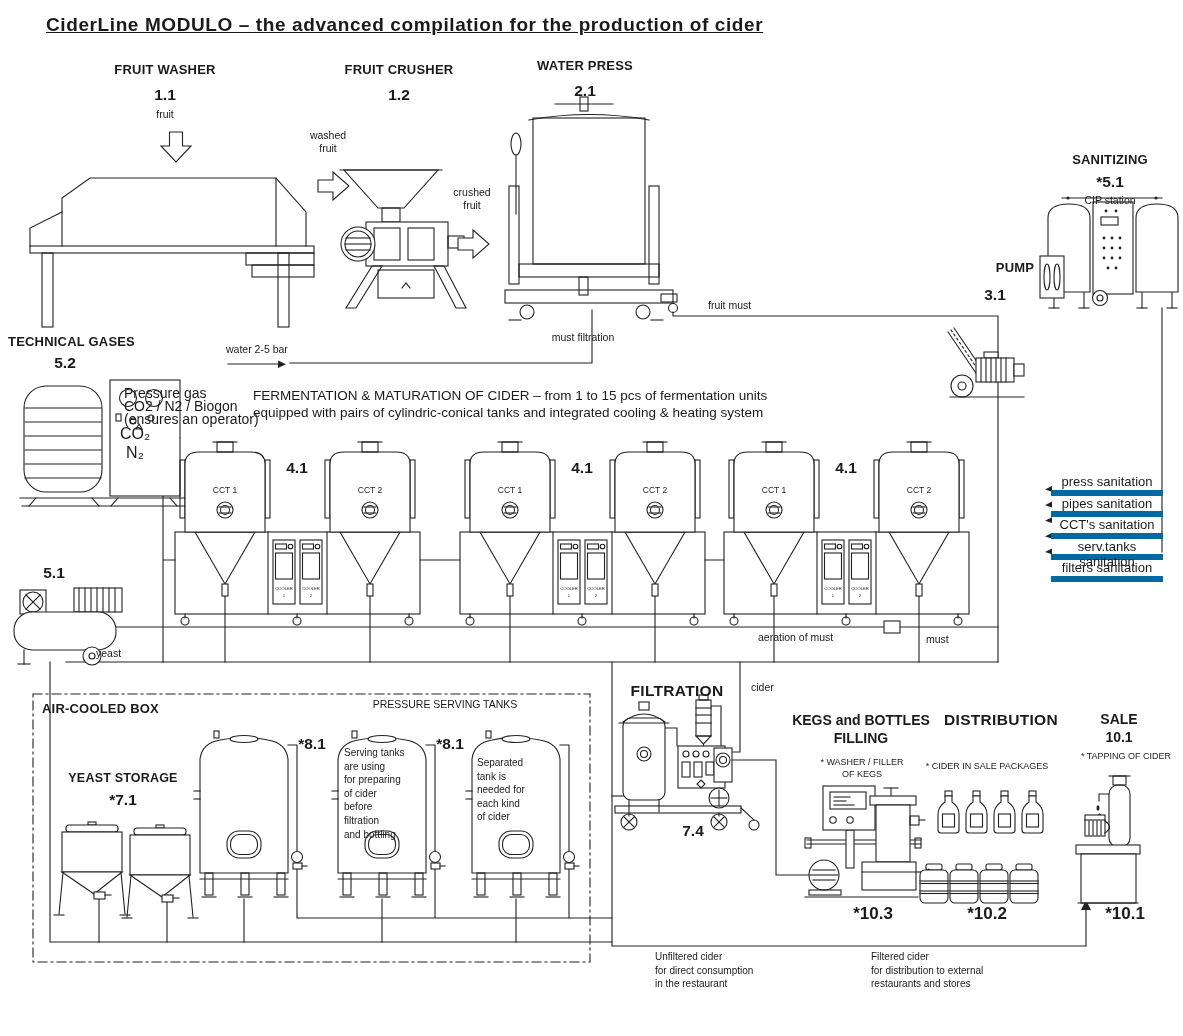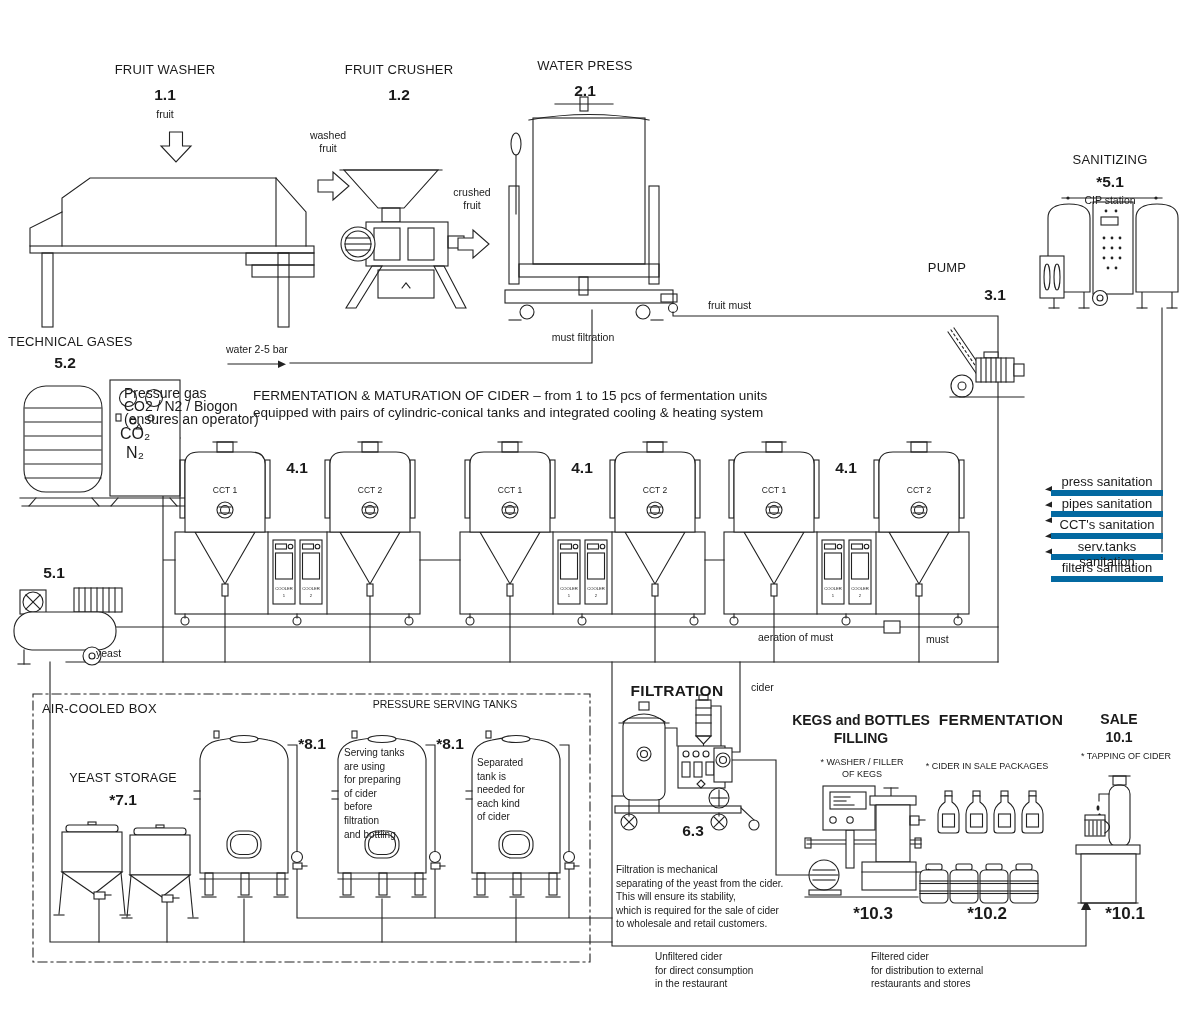--- a/index.html
+++ b/index.html
@@ -6,21 +6,21 @@
   .stage{position:relative;width:1183px;height:1036px;background:#fff;overflow:hidden;
          font-family:"Liberation Sans",sans-serif;color:#1a1a1a;}
   svg{position:absolute;left:0;top:0;}
   svg *{stroke:#222;fill:none;stroke-width:1.1;stroke-linecap:square;}
   svg .f{fill:#222;stroke:none;}
   svg .w{fill:#fff;}
   svg text{fill:#222;stroke:none;font-family:"Liberation Sans",sans-serif;}
   .lbl{position:absolute;white-space:pre-line;}
   .c{text-align:center;}
   .t-title{font-weight:bold;font-size:19px;letter-spacing:.6px;text-decoration:underline;}
-  .t-name{font-weight:normal;font-size:13px;letter-spacing:.2px;}
+  .t-name{font-weight:bold;font-size:13px;letter-spacing:.2px;}
   .t-code{font-weight:bold;font-size:15.5px;}
   .t-code-lg{font-weight:bold;font-size:17px;}
   .t-big{font-weight:bold;font-size:15.5px;letter-spacing:.3px;}
   .t-fill{font-weight:bold;font-size:14px;}
   .t-sm{font-size:10.5px;line-height:13px;}
   .t-xs{font-size:9px;line-height:11.5px;}
   .t-gas{font-size:14px;line-height:13px;}
   .t-tank{font-size:10px;line-height:13.6px;}
   .t-head{font-weight:normal;font-size:13.5px;line-height:17px;}
   .t-pst{font-size:10.5px;}
@@ -431,39 +431,40 @@
   <line x1="2" y1="128" x2="62" y2="128"></line>
 </g>
 
 <g>
   <path class="w" d="M169.5,132 H182.5 V146 H191 L176,162 L161,146 H169.5 Z"></path>
   <path class="w" d="M318,180 H333 V172 L349,186 L333,200 V192 H318 Z"></path>
   <path class="w" d="M458,238 H473 V230 L489,244 L473,258 V250 H458 Z"></path>
 </g>
 </svg>
 
+<div class="lbl t-title" style="left:46px;top:14px;">CiderLine MODULO – the advanced  compilation for the production of cider</div>
 
 <div class="lbl t-name c" style="left:90px;top:62px;width:150px;">FRUIT WASHER</div>
 <div class="lbl t-code c" style="left:90px;top:86px;width:150px;">1.1</div>
 <div class="lbl t-sm c" style="left:90px;top:108px;width:150px;">fruit</div>
 <div class="lbl t-sm c" style="left:296px;top:129px;width:64px;">washed
 fruit</div>
 
 <div class="lbl t-name c" style="left:326px;top:62px;width:146px;">FRUIT CRUSHER</div>
 <div class="lbl t-code c" style="left:326px;top:86px;width:146px;">1.2</div>
 <div class="lbl t-sm c" style="left:440px;top:186px;width:64px;">crushed
 fruit</div>
 
 <div class="lbl t-name c" style="left:506px;top:58px;width:158px;">WATER PRESS</div>
 <div class="lbl t-code c" style="left:506px;top:82px;width:158px;">2.1</div>
 <div class="lbl t-sm c" style="left:502px;top:331px;width:162px;">must filtration</div>
 <div class="lbl t-sm" style="left:708px;top:299px;">fruit must</div>
 <div class="lbl t-sm" style="left:226px;top:343px;">water 2-5 bar</div>
 
-<div class="lbl t-name c" style="left:908px;top:260px;width:78px;text-align:center;">PUMP</div>
+<div class="lbl t-name c" style="left:976px;top:260px;width:78px;text-align:center;">PUMP</div>
 <div class="lbl t-code c" style="left:956px;top:286px;width:78px;">3.1</div>
 
 <div class="lbl t-name c" style="left:1042px;top:152px;width:136px;">SANITIZING</div>
 <div class="lbl t-code c" style="left:1042px;top:173px;width:136px;">*5.1</div>
 <div class="lbl t-sm c" style="left:1042px;top:194px;width:136px;">CIP station</div>
 
 <div class="san">
   <div class="san-row">press sanitation</div>
   <div class="san-row">pipes sanitation</div>
   <div class="san-row">CCT's sanitation</div>
@@ -504,41 +505,36 @@
 before
 filtration
 and bottling</div>
 <div class="lbl t-tank" style="left:477px;top:756px;width:72px;">Separated
 tank is
 needed for
 each kind
 of cider</div>
 
 <div class="lbl t-big c" style="left:616px;top:682px;width:122px;">FILTRATION</div>
-<div class="lbl t-code c" style="left:658px;top:822px;width:70px;">6.3</div>
+<div class="lbl t-code c" style="left:658px;top:822px;width:70px;">7.4</div>
 <div class="lbl t-sm" style="left:751px;top:681px;">cider</div>
-<div class="lbl t-tank" style="left:616px;top:863px;">Filtration is mechanical
-separating of the yeast from the cider.
-This will ensure its stability,
-which is required for the sale of cider
-to wholesale and retail customers.</div>
 <div class="lbl t-tank" style="left:655px;top:950px;">Unfiltered cider
 for direct consumption
 in the restaurant</div>
 <div class="lbl t-tank" style="left:871px;top:950px;">Filtered cider
 for distribution to external
 restaurants and stores</div>
 
 <div class="lbl t-fill c" style="left:778px;top:712px;width:166px;">KEGS and BOTTLES</div>
 <div class="lbl t-fill c" style="left:778px;top:730px;width:166px;">FILLING</div>
 <div class="lbl t-xs c" style="left:796px;top:757px;width:132px;">* WASHER / FILLER
 OF KEGS</div>
 <div class="lbl t-code-lg c" style="left:832px;top:904px;width:82px;">*10.3</div>
 
-<div class="lbl t-big c" style="left:934px;top:711px;width:134px;">FERMENTATION</div>
+<div class="lbl t-big c" style="left:934px;top:711px;width:134px;">DISTRIBUTION</div>
 <div class="lbl t-xs c" style="left:916px;top:761px;width:142px;">* CIDER IN SALE PACKAGES</div>
 <div class="lbl t-code-lg c" style="left:946px;top:904px;width:82px;">*10.2</div>
 
 <div class="lbl t-fill c" style="left:1086px;top:711px;width:66px;">SALE</div>
 <div class="lbl t-fill c" style="left:1086px;top:729px;width:66px;">10.1</div>
 <div class="lbl t-xs c" style="left:1066px;top:751px;width:120px;">* TAPPING OF  CIDER</div>
 <div class="lbl t-code-lg c" style="left:1086px;top:904px;width:78px;">*10.1</div>
 
 
 </div>

